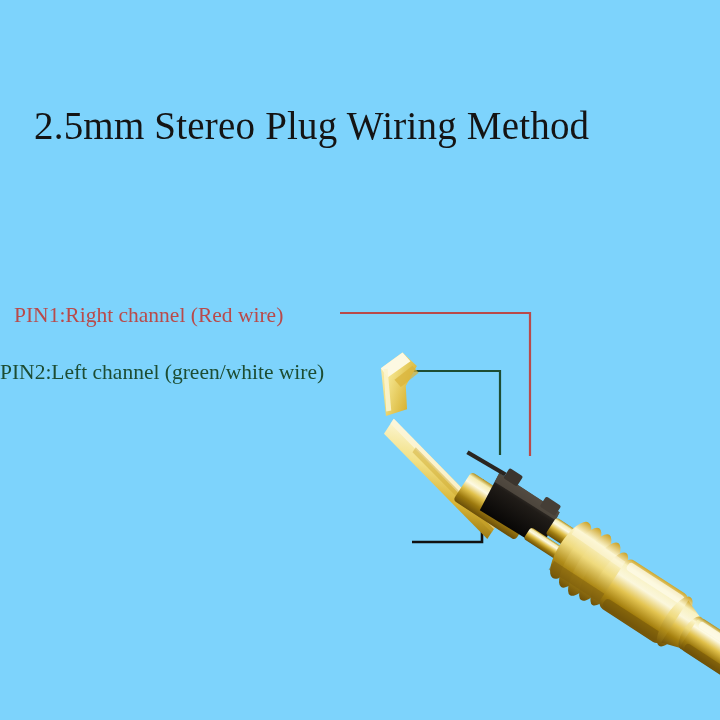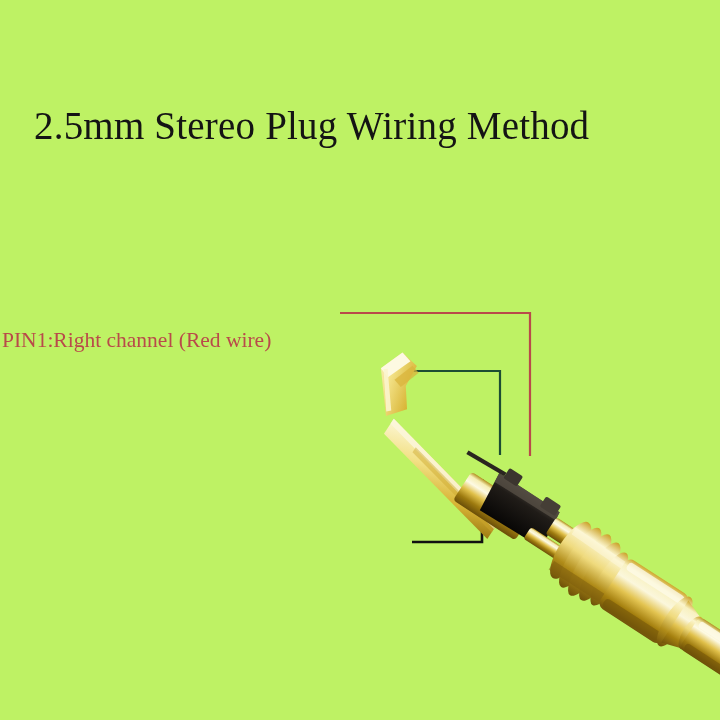--- a/index.html
+++ b/index.html
@@ -4,21 +4,21 @@
 <style>
   html, body {
     margin: 0;
     padding: 0;
     background: #ffffff;
   }
   #page {
     position: relative;
     width: 720px;
     height: 720px;
-    background: #bef264;
+    background: #7dd3fc;
     overflow: hidden;
     font-family: "Liberation Serif", "DejaVu Serif", serif;
   }
   #title {
     position: absolute;
     left: 34px;
     top: 103px;
     font-size: 39px;
     line-height: 46px;
     letter-spacing: 0.2px;
@@ -26,41 +26,42 @@
     white-space: nowrap;
     font-family: "Liberation Serif", "DejaVu Serif", serif;
   }
   .pin-label {
     position: absolute;
     white-space: nowrap;
     font-size: 21.5px;
     line-height: 24px;
     font-family: "Liberation Serif", "DejaVu Serif", serif;
   }
-  #pin1-label { left: 2px;  top: 303px; margin-top: 25px; }
+  #pin1-label { left: 14px;  top: 303px; }
   #pin2-label { left: 0px;  top: 360px; }
   #pin3-label { left: 0px;  top: 531px; }
 
   #art {
     position: absolute;
     left: 0;
     top: 0;
     width: 720px;
     height: 720px;
   }
 </style>
 </head>
 <body>
 
 <div id="page">
 
   <div id="title">2.5mm Stereo Plug Wiring Method</div>
 
   <div class="pin-label" id="pin1-label" style="color:#b94a4a">PIN1:Right channel (Red wire)</div>
 
+  <div class="pin-label" id="pin2-label" style="color:#1d4d33">PIN2:Left channel (green/white wire)</div>
 
 
   <svg id="art" viewBox="0 0 720 720" xmlns="http://www.w3.org/2000/svg">
     <defs>
       <linearGradient id="gBarrel" x1="0" y1="0" x2="0" y2="1">
         <stop offset="0%" stop-color="#cfa72c"></stop>
         <stop offset="14%" stop-color="#f8f1c0"></stop>
         <stop offset="34%" stop-color="#fbf7dc"></stop>
         <stop offset="55%" stop-color="#e3c451"></stop>
         <stop offset="78%" stop-color="#a5800f"></stop>

